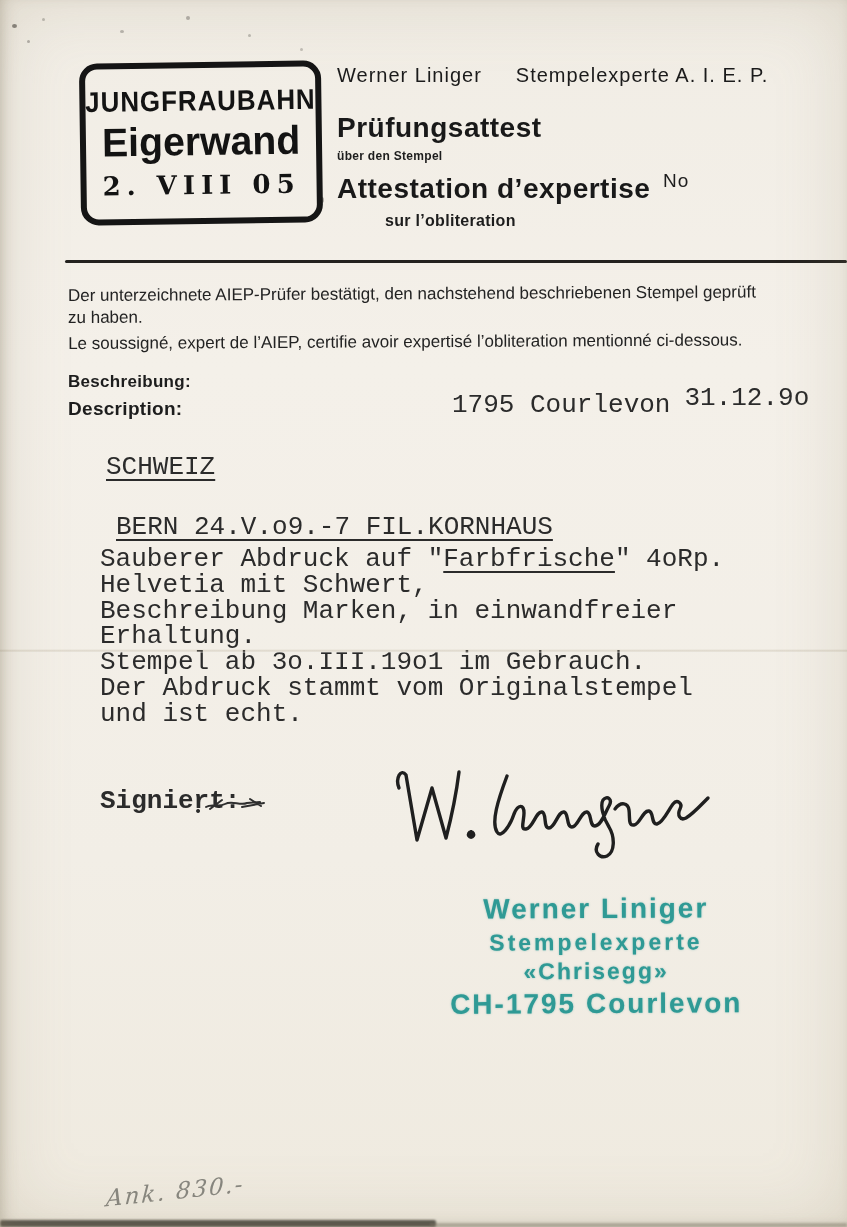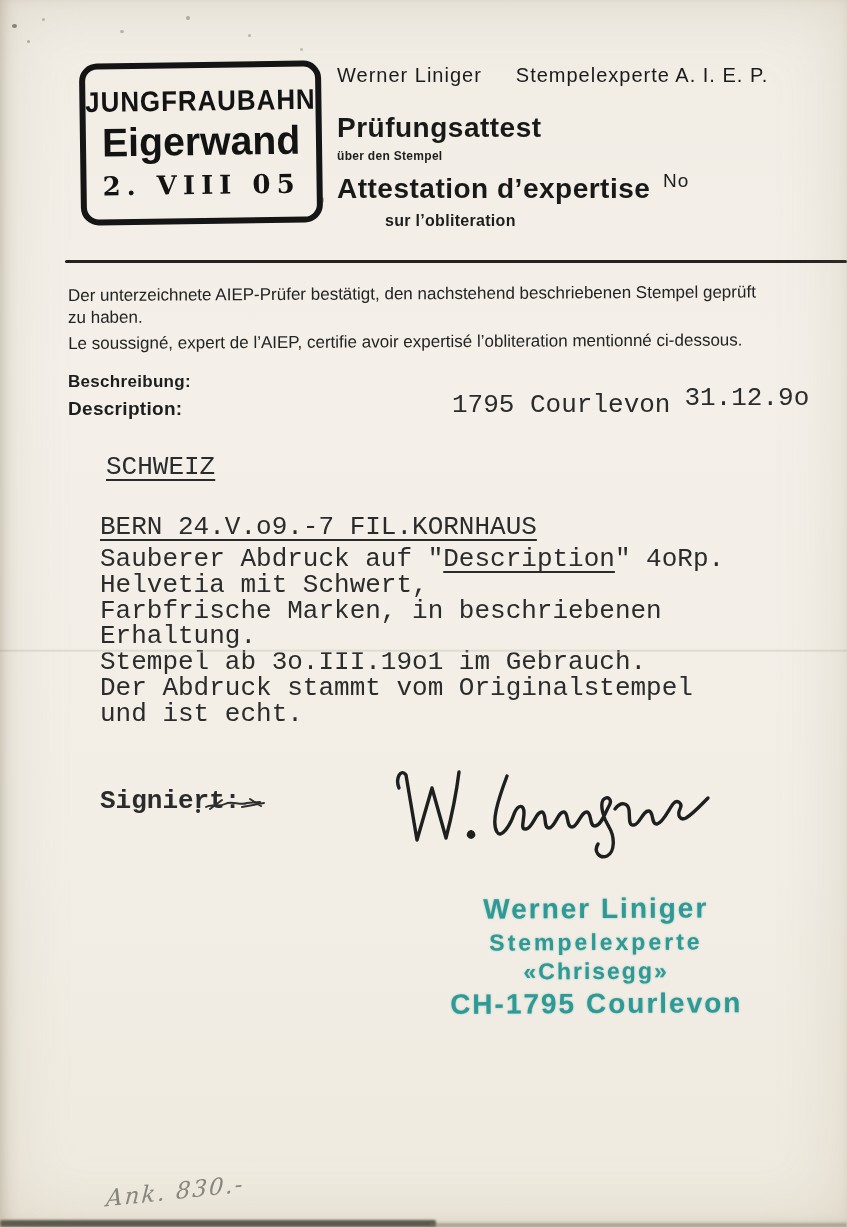--- a/index.html
+++ b/index.html
@@ -34,21 +34,21 @@
   .declaration{position:absolute; left:68px; top:283px; width:766px; font-size:17px; line-height:22px; color:#232323; transform:rotate(-.3deg); font-weight:500;}
   .declaration .fr{margin-top:4px;}
   
   .desc-de{position:absolute; left:68px; top:372px; font-size:17px; font-weight:bold; letter-spacing:.3px;text-align:center;}
   .desc-fr{position:absolute; left:68px; top:398px; font-size:19px; font-weight:bold; letter-spacing:.3px;}
   .mono{font-family:"Liberation Mono", monospace; color:#2b2b2b;}
   .locdate{position:absolute; left:452px; top:390px; font-size:26px; white-space:nowrap;}
   .locdate .date{display:inline-block; transform:translateY(-7px); margin-left:14px;}
   .u{text-decoration:underline; text-underline-offset:5px; text-decoration-thickness:2px;}
   .country{position:absolute; left:100px; top:452px; font-size:26px;margin-left:6px;}
-  .postmark{position:absolute; left:100px; top:512px; font-size:26px;}
+  .postmark{position:absolute; left:116px; top:512px; font-size:26px;}
   .bodytext{position:absolute; left:100px; top:547px; font-size:26px; line-height:25.8px; white-space:nowrap;}
   .signedlabel{position:absolute; left:100px; top:786px; font-size:26px;font-weight:bold;}
   .scribble{position:absolute; left:194px; top:794px;}
   .signature{position:absolute; left:383px; top:760px;}
   
   .teal{position:absolute; left:428px; top:893px; width:336px; text-align:center; font-weight:bold; transform:rotate(-.3deg);}
   .teal div{white-space:nowrap;}
   .teal .t1{font-size:28px; letter-spacing:2px;}
   .teal .t2{font-size:23px; letter-spacing:3px; margin-top:4px; font-weight:600;}
   .teal .t3{font-size:23px; letter-spacing:2px; margin-top:2px; font-weight:600;}
@@ -102,23 +102,23 @@
   <div class="desc-de">Beschreibung:</div>
   <div class="desc-fr">Description:</div>
   <div class="locdate mono">
     <span>1795 Courlevon</span><span class="date">31.12.9o</span>
   </div>
 
   <div class="country mono u">SCHWEIZ</div>
   <div class="postmark mono u">BERN 24.V.o9.-7 FIL.KORNHAUS</div>
 
   <div class="bodytext mono">
-    <div><span>Sauberer Abdruck auf "</span><span class="u">Description</span><span>" 4oRp.</span></div>
+    <div><span>Sauberer Abdruck auf "</span><span class="u">Farbfrische</span><span>" 4oRp.</span></div>
     <div>Helvetia mit Schwert,</div>
-    <div>Farbfrische Marken, in beschriebenen</div>
+    <div>Beschreibung Marken, in einwandfreier</div>
     <div>Erhaltung.</div>
     <div>Stempel ab 3o.III.19o1 im Gebrauch.</div>
     <div>Der Abdruck stammt vom Originalstempel</div>
     <div>und ist echt.</div>
   </div>
 
   <div class="signedlabel mono">Signiert:</div>
   <svg class="scribble" width="78" height="22" viewBox="0 0 78 22">
     <path d="M4,15 a2,2 0 1,0 .1,0" fill="#2c2c2c"></path>
     <path d="M12,13 C18,9 24,14 31,10 C38,6 46,12 53,9 L66,8 M16,15 L28,6 M56,5 L67,12 M48,13 L70,9" fill="none" stroke="#2e2e2e" stroke-width="2" stroke-linecap="round"></path>

